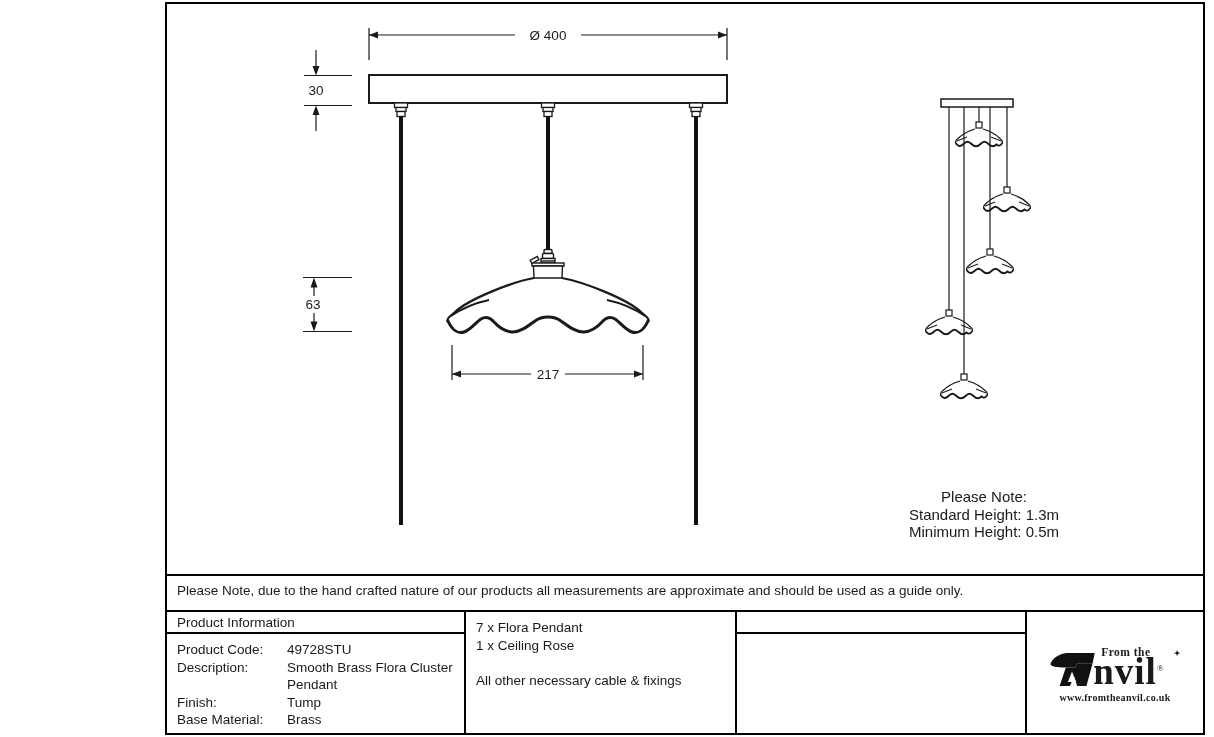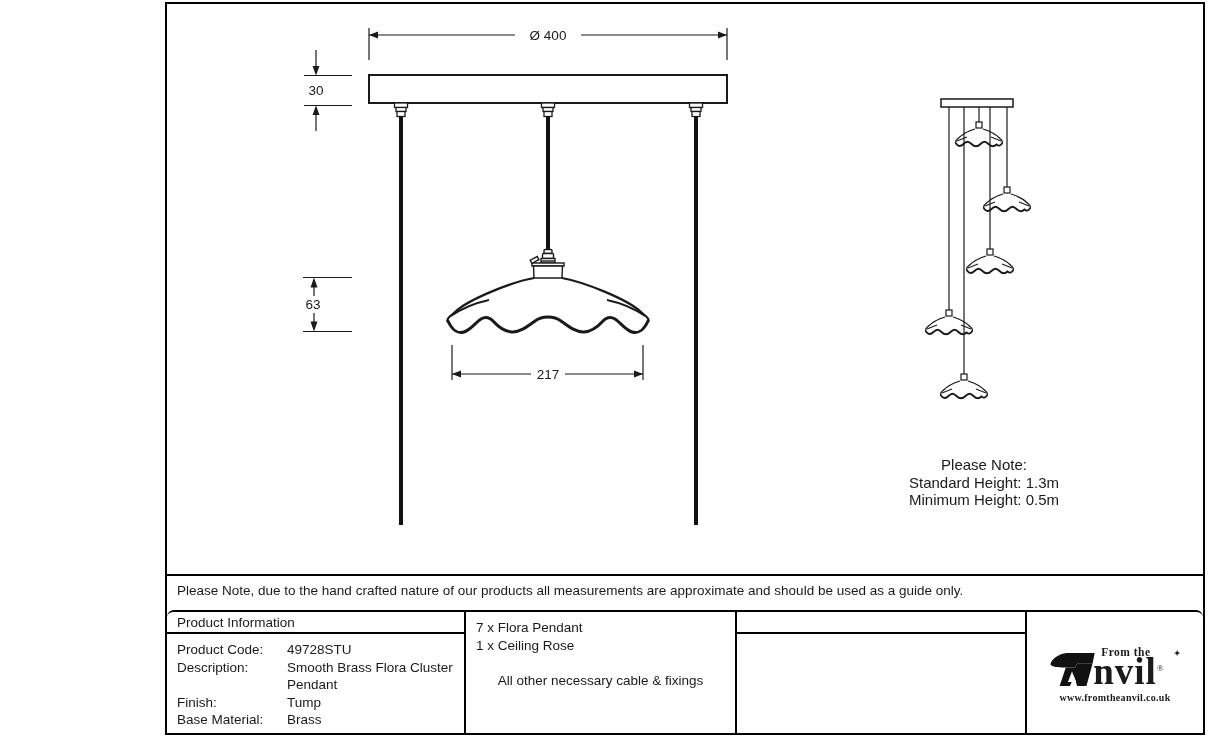--- a/index.html
+++ b/index.html
@@ -5,41 +5,41 @@
   html,body{margin:0;padding:0;background:#fff;}
   body{width:1214px;height:737px;position:relative;overflow:hidden;
        font-family:"Liberation Sans", sans-serif;color:#1a1a1a;}
   svg text{font-family:"Liberation Sans", sans-serif;}
 
   .drawing-svg{position:absolute;left:0;top:0;z-index:1;}
 
   .frame{position:absolute;left:165px;top:2px;width:1040px;height:733px;
          border:2px solid #000;box-sizing:border-box;z-index:2;}
 
-  .note-block{position:absolute;left:858px;top:456px;width:252px;text-align:center;
+  .note-block{position:absolute;left:858px;top:488px;width:252px;text-align:center;
               font-size:15px;line-height:17.5px;z-index:3;}
 
   .disclaimer{position:absolute;left:0;right:0;top:570px;height:31px;
               border-top:2px solid #000;display:flex;align-items:center;
               padding-left:10px;font-size:13.5px;box-sizing:border-box;background:#fff;}
 
   .bottom-table{position:absolute;left:0;right:0;top:606px;bottom:0;
-                border-top:2px solid #000;display:flex;box-sizing:border-box;background:#fff;border-radius:7px;}
+                border-top:2px solid #000;display:flex;box-sizing:border-box;background:#fff;}
   .tcol{box-sizing:border-box;}
   .col1{width:299px;border-right:2px solid #000;}
   .col2{width:271px;border-right:2px solid #000;}
   .col3{width:290px;border-right:2px solid #000;}
   .col4{flex:1;display:flex;align-items:center;justify-content:center;}
   .thdr{height:22px;border-bottom:2px solid #000;padding:3px 0 0 10px;
         font-size:13.5px;box-sizing:border-box;}
   .tbody{padding:7px 10px 0 10px;font-size:13.5px;line-height:17.5px;}
   .fields{display:grid;grid-template-columns:94px 1fr;column-gap:16px;}
   .fields .lbl{padding-right:4px;}
   .pack-line{min-height:17.5px;}
-  .pack-gap{margin-top:17.5px;text-align:center;}
+  .pack-gap{margin-top:17.5px;}
 
   .logo{width:150px;text-align:center;margin-top:4px;}
   .logo-top{display:flex;align-items:flex-end;justify-content:center;}
   .logo-texts{display:flex;flex-direction:column;align-items:flex-start;}
   .from-the{font-family:"Liberation Serif", serif;font-size:11.5px;font-weight:bold;
             letter-spacing:0.5px;padding-left:6px;display:flex;align-items:center;gap:23px;}
   .diamond{font-size:8px;position:relative;top:1px;}
   .nvil{font-family:"Liberation Serif", serif;font-size:37px;font-weight:bold;
         line-height:0.75;letter-spacing:1px;margin-left:-2px;}
   .nvil sup{font-size:9px;font-weight:normal;vertical-align:super;letter-spacing:0;}

